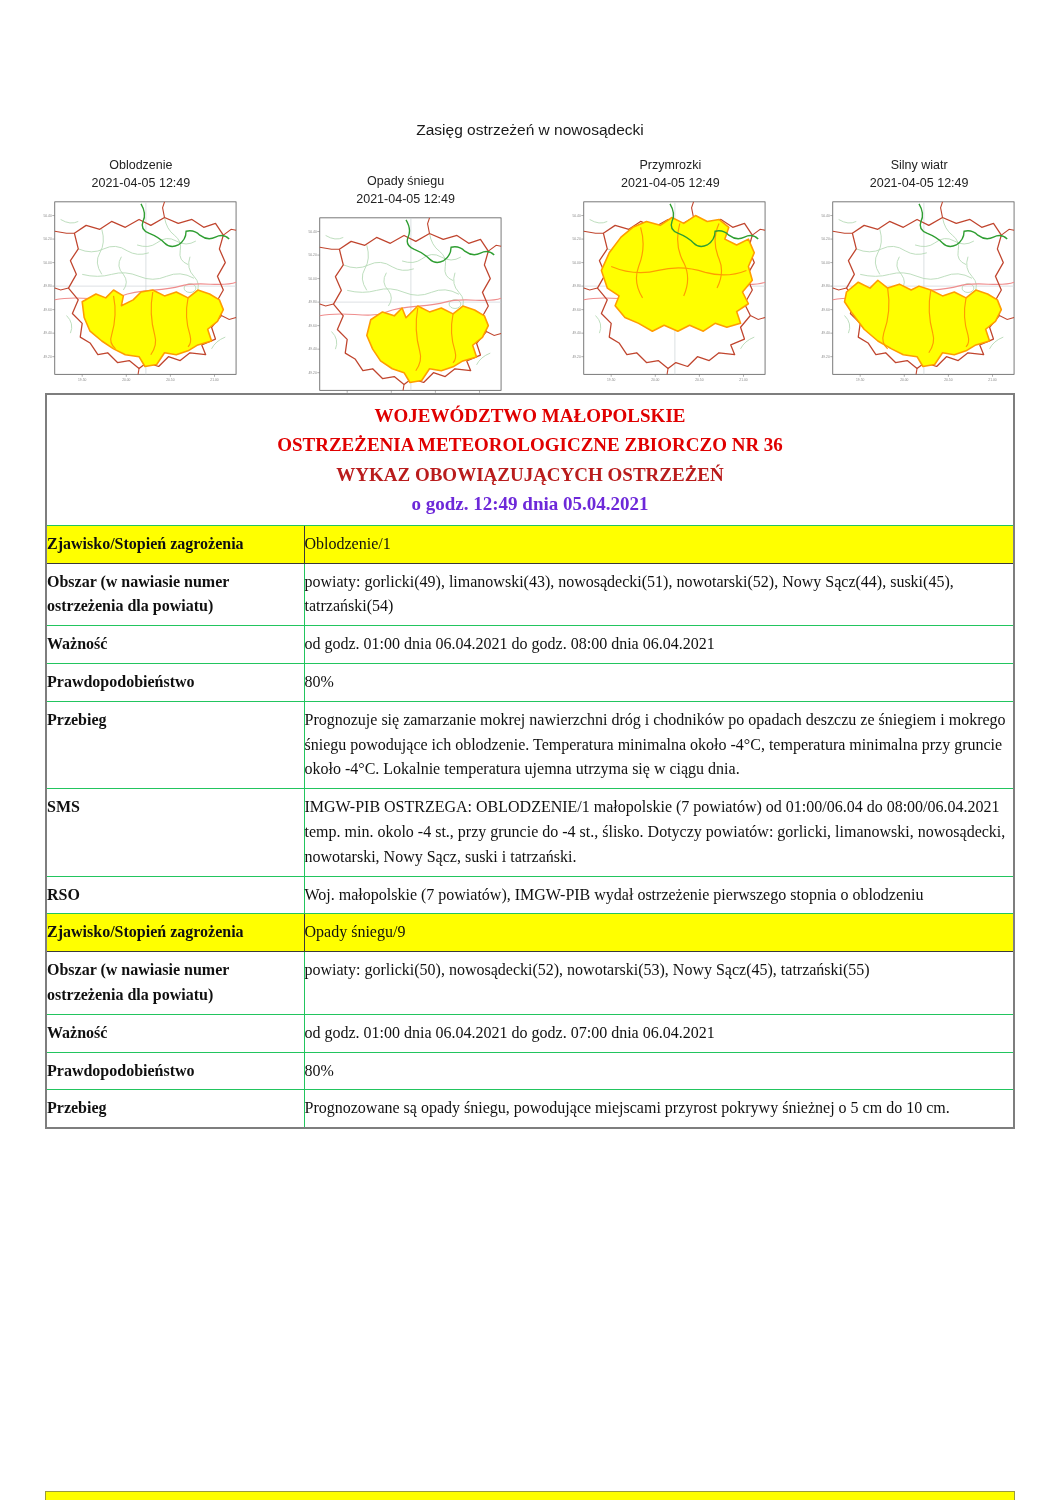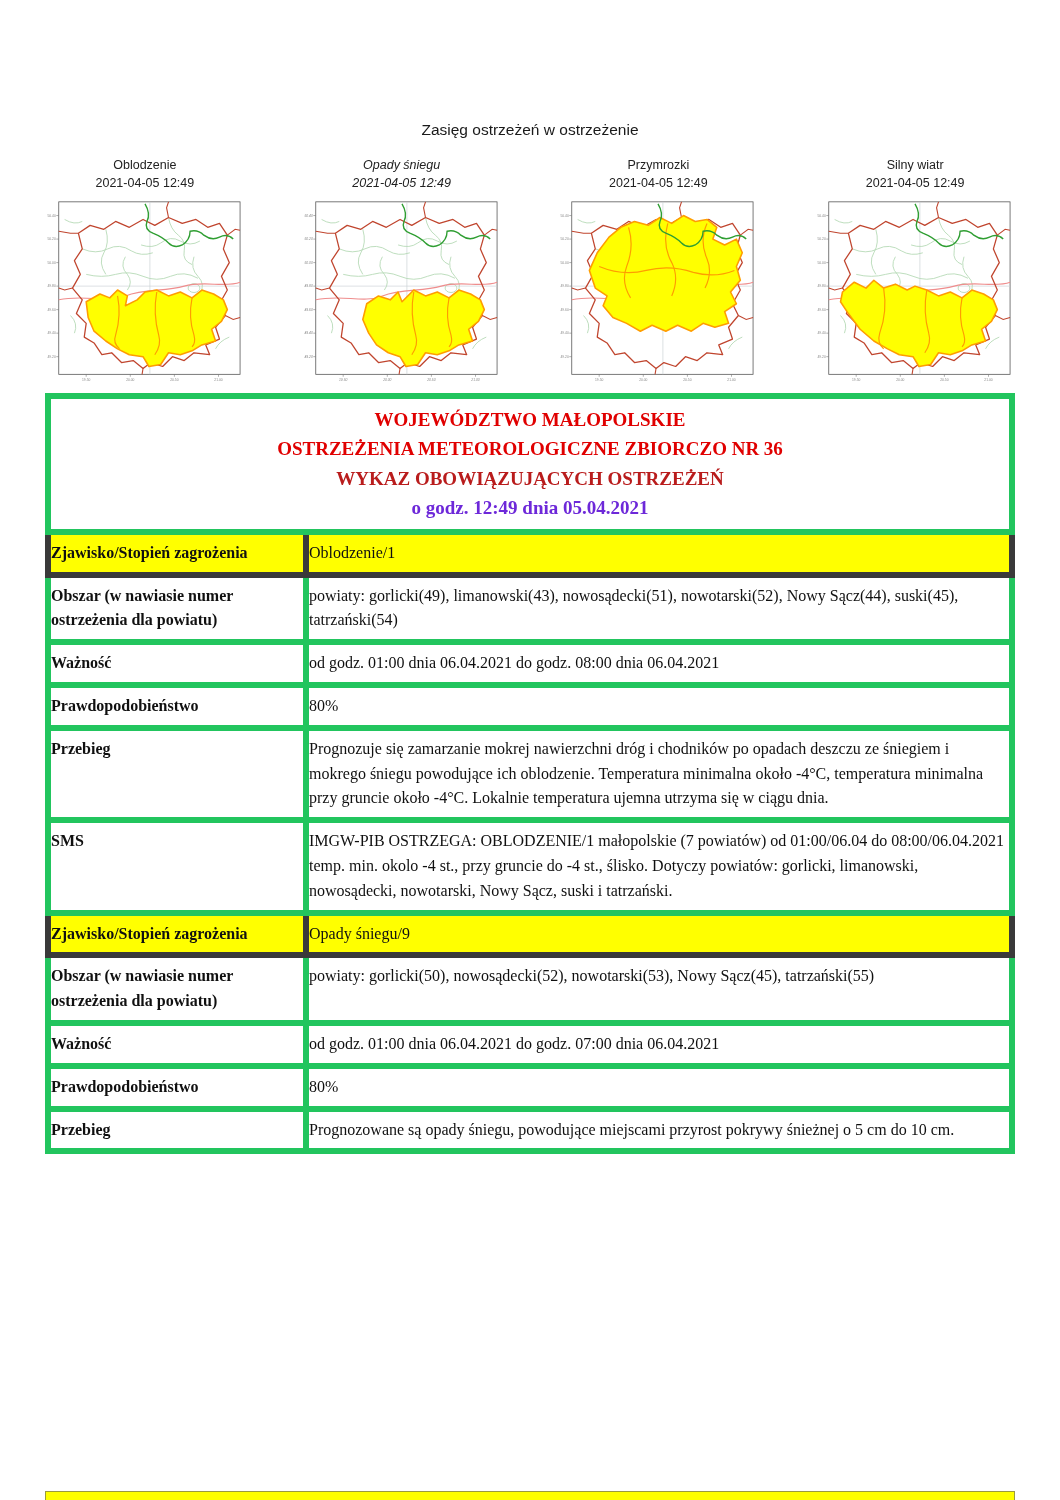--- a/index.html
+++ b/index.html
@@ -19,37 +19,37 @@
   .map-caption{
     font-family:"Liberation Sans",sans-serif;font-size:12.5px;line-height:1.4;
     color:#222;margin-bottom:5px;
   }
   svg.map{display:block;margin:0 auto;background:#fff;}
   table.warn-table{
     position:absolute;top:393px;left:45px;width:970px;table-layout:fixed;
     border-collapse:collapse;border:2px solid #7e7e7e;background:#fff;
   }
   table.warn-table td{
-    border:6px solid #22c55e;vertical-align:top;
+    border:1px solid #22c55e;vertical-align:top;
     font-size:16px;line-height:1.55;color:#101010;
     padding:6px 0;word-wrap:break-word;
   }
   td.thead{padding:10px 8px 12px;background:#fff;}
   .hline{text-align:center;font-weight:bold;font-size:19px;line-height:1.55;}
   td.lbl{font-weight:bold;padding:6px 4px 6px 6px;}
   tr.hl td{background:#ffff00;border-color:#3a3a3a;}
   .bottom-strip{
     position:absolute;top:1491px;left:45px;width:968px;height:9px;
     background:#ffff00;border:1px solid #9a9a40;border-bottom:none;
   }
 </style>
 </head>
 <body>
 
-<div class="page-title">Zasięg ostrzeżeń w ostrzeżenie</div>
+<div class="page-title">Zasięg ostrzeżeń w nowosądecki</div>
 
 <div class="maps-row" id="maps-row">
     <figure class="map-block" style="margin: 0px;">
       <figcaption class="map-caption">
         <div>Oblodzenie</div>
         <div>2021-04-05 12:49</div>
       </figcaption>
       <svg class="map" width="196" height="190" viewBox="0 0 200 192">
         <rect x="12" y="4" width="185" height="176" fill="#ffffff" stroke="#555" stroke-width="0.8"></rect>
         <path d="M12,90 H197" stroke="#ccd1d6" stroke-width="0.7" fill="none"></path>
@@ -95,21 +95,21 @@
         <path d="M182,120 L190,124 197,122" stroke="#c0452e" stroke-width="1.1" fill="none"></path>
         <path d="M98,174 L97,180" stroke="#c0452e" stroke-width="1.1" fill="none"></path>
         <path d="M124,20 L122,10 124,4" stroke="#c0452e" stroke-width="1.1" fill="none"></path>
         <path d="M40,106 L54,98 L64,102 L72,94 L82,100 L80,110 L92,104 L100,96 L112,94 L124,100 L136,96 L148,102 L158,94 L170,98 L180,104 L184,114 L178,126 L168,134 L172,146 L158,150 L148,156 L136,160 L124,158 L116,170 L104,172 L98,162 L84,160 L72,154 L60,146 L48,136 L42,122 Z" fill="#ffff00" stroke="#ff9d00" stroke-width="1.6" stroke-linejoin="round"></path>
         <path d="M72,100 q4,20 -2,40 q-3,8 4,14" stroke="#ff9d00" stroke-width="1.2" fill="none"></path>
         <path d="M112,96 q-4,22 2,44 q3,10 -4,20" stroke="#ff9d00" stroke-width="1.2" fill="none"></path>
         <path d="M148,102 q-4,20 2,38 q2,8 -2,12" stroke="#ff9d00" stroke-width="1.2" fill="none"></path>
         <path d="M100,6 q6,10 2,18 q-3,8 6,12 q10,4 16,10 q6,6 14,2 q8,-5 8,-14 q8,-2 14,4 q8,6 16,2 q8,-4 14,2" stroke="#2f9e32" stroke-width="1.4" fill="none"></path>
       </svg>
     </figure>
-    <figure class="map-block" style="margin: 0px; font-style: italic;">
+    <figure class="map-block" style="margin: 16px;">
       <figcaption class="map-caption">
         <div>Opady śniegu</div>
         <div>2021-04-05 12:49</div>
       </figcaption>
       <svg class="map" width="196" height="190" viewBox="0 0 200 192">
         <rect x="12" y="4" width="185" height="176" fill="#ffffff" stroke="#555" stroke-width="0.8"></rect>
         <path d="M12,90 H197" stroke="#ccd1d6" stroke-width="0.7" fill="none"></path>
         <path d="M105,4 V180" stroke="#ccd1d6" stroke-width="0.7" fill="none"></path>
         <line x1="9.5" y1="18" x2="12" y2="18" stroke="#777" stroke-width="0.6"></line>
         <text x="9" y="19.2" font-size="3.4" fill="#888" text-anchor="end" font-family="&quot;Liberation Sans&quot;,sans-serif">50.40</text>
@@ -306,20 +306,24 @@
         <td>80%</td>
       </tr>
       <tr>
         <td class="lbl">Przebieg</td>
         <td>Prognozuje się zamarzanie mokrej nawierzchni dróg i chodników po opadach deszczu ze śniegiem i mokrego śniegu powodujące ich oblodzenie. Temperatura minimalna około -4°C, temperatura minimalna przy gruncie około -4°C. Lokalnie temperatura ujemna utrzyma się w ciągu dnia.</td>
       </tr>
       <tr>
         <td class="lbl">SMS</td>
         <td>IMGW-PIB OSTRZEGA: OBLODZENIE/1 małopolskie (7 powiatów) od 01:00/06.04 do 08:00/06.04.2021 temp. min. okolo -4 st., przy gruncie do -4 st., ślisko. Dotyczy powiatów: gorlicki, limanowski, nowosądecki, nowotarski, Nowy Sącz, suski i tatrzański.</td>
       </tr>
+      <tr>
+        <td class="lbl">RSO</td>
+        <td>Woj. małopolskie (7 powiatów), IMGW-PIB wydał ostrzeżenie pierwszego stopnia o oblodzeniu</td>
+      </tr>
       <tr class="hl">
         <td class="lbl" style="background: rgb(255, 255, 0);">Zjawisko/Stopień zagrożenia</td>
         <td style="background: rgb(255, 255, 0);">Opady śniegu/9</td>
       </tr>
       <tr>
         <td class="lbl">Obszar (w nawiasie numer ostrzeżenia dla powiatu)</td>
         <td>powiaty: gorlicki(50), nowosądecki(52), nowotarski(53), Nowy Sącz(45), tatrzański(55)</td>
       </tr>
       <tr>
         <td class="lbl">Ważność</td>

